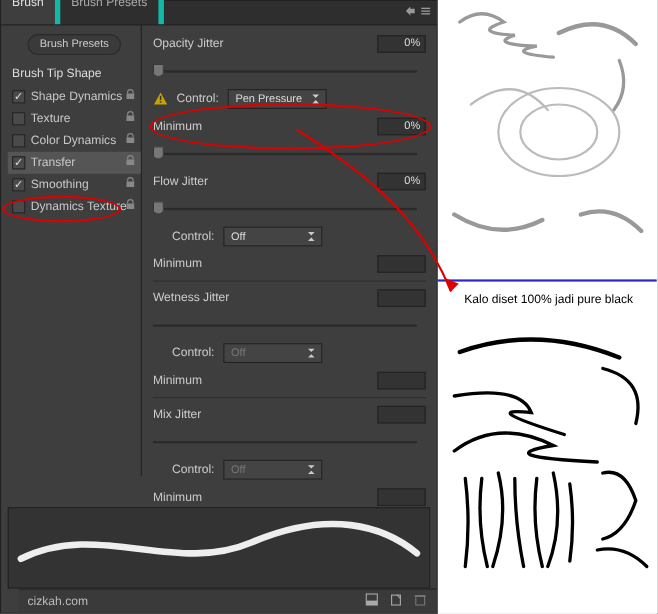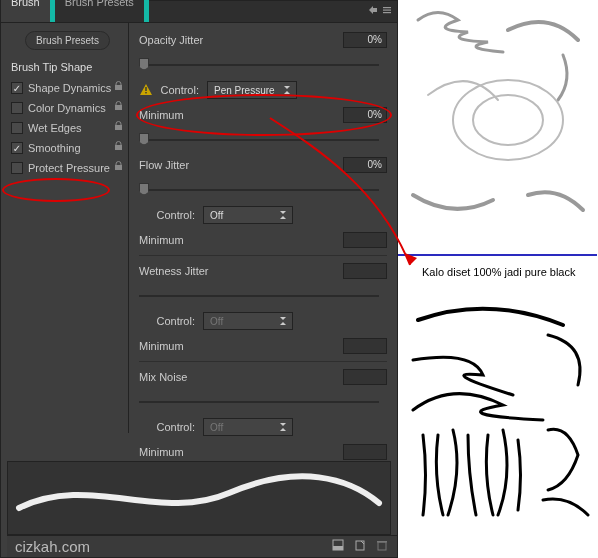--- a/index.html
+++ b/index.html
@@ -31,21 +31,21 @@
   .select { height: 18px; background: #444; border: 1px solid #222; color: #ddd; padding: 0 18px 0 6px; font-size: 10px; position: relative; min-width: 90px; display: inline-flex; align-items: center; }
   .select::after { content: ""; position: absolute; right: 6px; top: 4px; width: 0; height: 0; border-left: 3px solid transparent; border-right: 3px solid transparent; border-top: 3px solid #ccc; }
   .select::before { content: ""; position: absolute; right: 6px; bottom: 4px; width: 0; height: 0; border-left: 3px solid transparent; border-right: 3px solid transparent; border-bottom: 3px solid #ccc; }
   .warn { width: 14px; height: 14px; margin-right: 4px; }
   .disabled { color: #777; }
   .disabled .valbox { color: #666; }
   .disabled .select { color: #777; }
   .hr { height: 1px; background: #2e2e2e; margin: 4px 0; }
   .preview { position: absolute; bottom: 22px; left: 6px; right: 6px; height: 74px; background: #333; border: 1px solid #222; display: flex; align-items: center; justify-content: center; }
   .preview svg { width: 100%; height: 60px; }
-  .footer { position: absolute; bottom: 0; left: 6px; right: 0; height: 22px; background: #3a3a3a; border-top: 1px solid #222; display: flex; align-items: center; justify-content: space-between; padding: 0 8px; color: #bbb; font-size: 15px; }
+  .footer { position: absolute; bottom: 0; left: 16px; right: 0; height: 22px; background: #3a3a3a; border-top: 1px solid #222; display: flex; align-items: center; justify-content: space-between; padding: 0 8px; color: #bbb; font-size: 11px; }
   .right-area { position: absolute; left: 398px; top: 0; width: 199px; height: 558px; background: #fff; text-align: right; }
   .divider-blue { position: absolute; left: 0; right: 0; top: 254px; height: 2px; background: #2a2abf; }
   .annot { position: absolute; left: 24px; top: 266px; font-size: 11px; color: #000; }
   .ellipse { position: absolute; border: 2px solid #d00; border-radius: 50%; pointer-events: none; }
   .ell1 { left: 2px; top: 178px; width: 108px; height: 24px; }
   .ell2 { left: 136px; top: 94px; width: 256px; height: 42px; }
   .arrow-svg { position: absolute; left: 260px; top: 110px; width: 180px; height: 170px; pointer-events: none; }
   .strokes svg { position: absolute; }
 </style>
 </head>
@@ -79,45 +79,53 @@
       <div class="side-row">
         <span class="chk checked"></span>
         <span>Shape Dynamics</span>
         <span class="lock"><svg viewBox="0 0 11 11">
               <rect x="2" y="5" width="7" height="5" fill="#888"></rect>
               <path d="M3 5 v-1 a2.5 2.5 0 0 1 5 0 v1" stroke="#888" fill="none" stroke-width="1"></path>
             </svg></span>
       </div>
       <div class="side-row">
         <span class="chk"></span>
+        <span>Texture</span>
+        <span class="lock"><svg viewBox="0 0 11 11">
+              <rect x="2" y="5" width="7" height="5" fill="#888"></rect>
+              <path d="M3 5 v-1 a2.5 2.5 0 0 1 5 0 v1" stroke="#888" fill="none" stroke-width="1"></path>
+            </svg></span>
+      </div>
+      <div class="side-row">
+        <span class="chk"></span>
         <span>Color Dynamics</span>
         <span class="lock"><svg viewBox="0 0 11 11">
               <rect x="2" y="5" width="7" height="5" fill="#888"></rect>
               <path d="M3 5 v-1 a2.5 2.5 0 0 1 5 0 v1" stroke="#888" fill="none" stroke-width="1"></path>
             </svg></span>
       </div>
-      <div class="side-row">
-        <span class="chk"></span>
-        <span>Wet Edges</span>
+      <div class="side-row sel">
+        <span class="chk checked"></span>
+        <span>Transfer</span>
         <span class="lock"><svg viewBox="0 0 11 11">
               <rect x="2" y="5" width="7" height="5" fill="#888"></rect>
               <path d="M3 5 v-1 a2.5 2.5 0 0 1 5 0 v1" stroke="#888" fill="none" stroke-width="1"></path>
             </svg></span>
       </div>
       <div class="side-row">
         <span class="chk checked"></span>
         <span>Smoothing</span>
         <span class="lock"><svg viewBox="0 0 11 11">
               <rect x="2" y="5" width="7" height="5" fill="#888"></rect>
               <path d="M3 5 v-1 a2.5 2.5 0 0 1 5 0 v1" stroke="#888" fill="none" stroke-width="1"></path>
             </svg></span>
       </div>
       <div class="side-row">
         <span class="chk"></span>
-        <span>Protect Pressure</span>
+        <span>Dynamics Texture</span>
         <span class="lock"><svg viewBox="0 0 11 11">
               <rect x="2" y="5" width="7" height="5" fill="#888"></rect>
               <path d="M3 5 v-1 a2.5 2.5 0 0 1 5 0 v1" stroke="#888" fill="none" stroke-width="1"></path>
             </svg></span>
       </div>
     </div>
 
     <div class="main">
       <div class="mrow">
         <span class="mlabel">Opacity Jitter</span>
@@ -190,21 +198,21 @@
         <span class="select">Off</span>
       </div>
       <div class="mrow disabled">
         <span class="mlabel">Minimum</span>
         <span style="flex:1"></span>
         <span class="valbox"></span>
       </div>
       <div class="hr"></div>
 
       <div class="mrow disabled">
-        <span class="mlabel">Mix Noise</span>
+        <span class="mlabel">Mix Jitter</span>
         <span style="flex:1"></span>
         <span class="valbox"></span>
       </div>
       <div class="mrow disabled">
           <div class="slider">
             <div class="slider-track"></div>
           </div>
         </div>
       <div class="mrow disabled">
         <span style="width:14px"></span>

